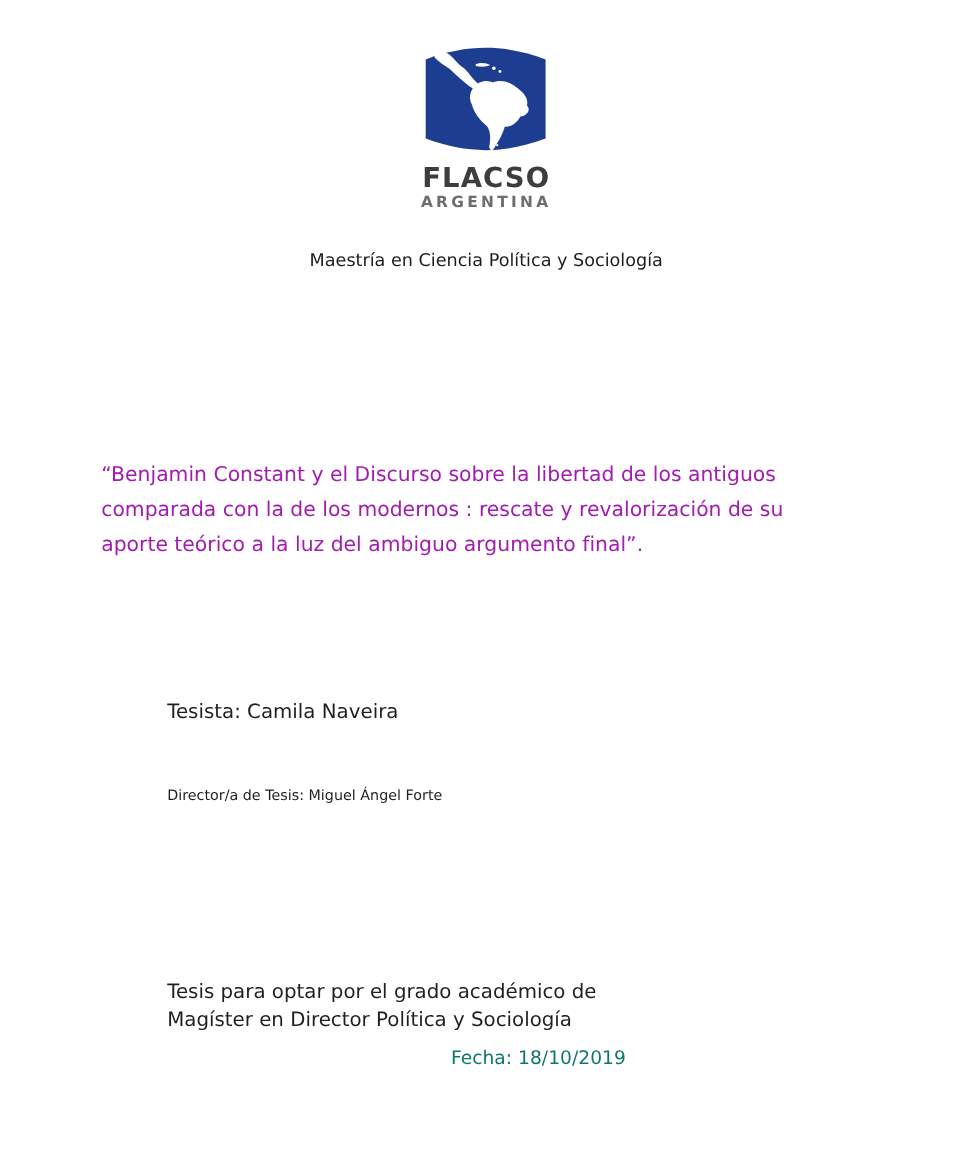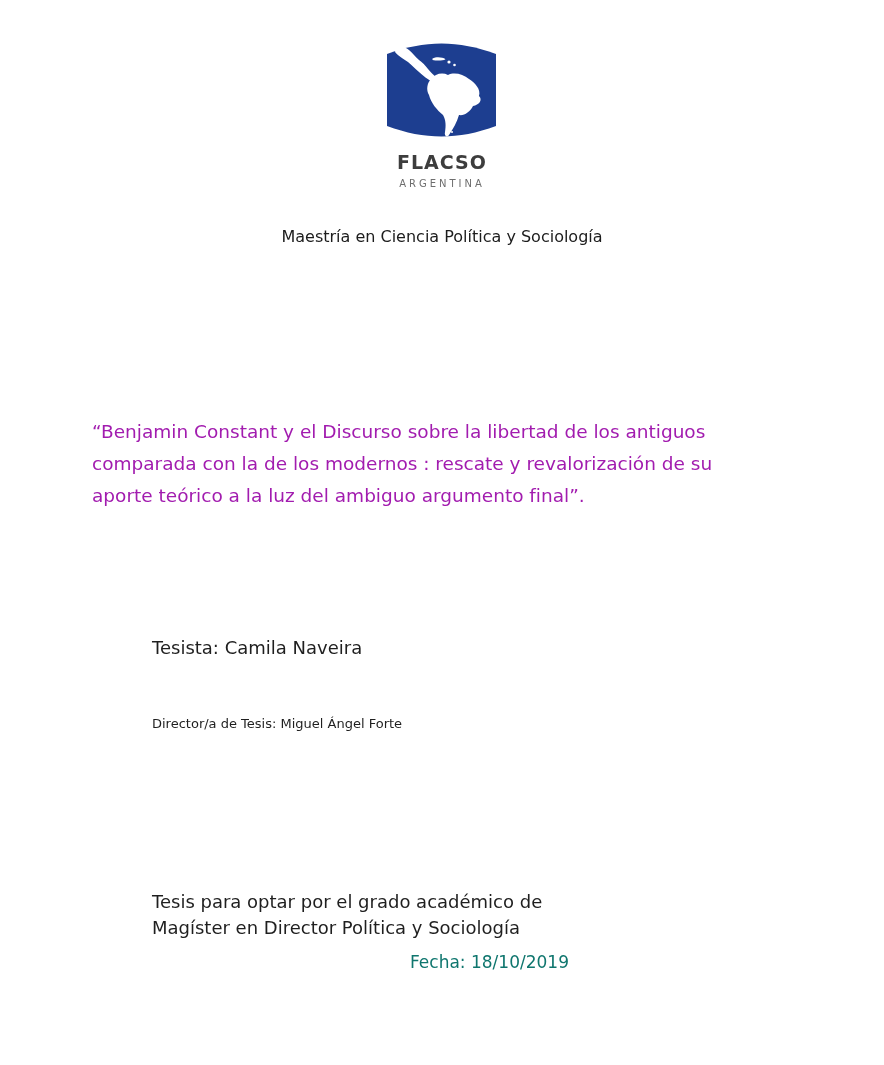--- a/index.html
+++ b/index.html
@@ -26,34 +26,34 @@
     top: 41px;
     width: 113px;
     height: 99px;
     display: block;
   }
   .wordmark {
     left: 0;
     top: 147px;
     width: 100%;
     text-align: center;
-    font-size: 19px;
+    font-size: 25px;
     line-height: 30px;
     font-weight: bold;
     letter-spacing: 1px;
     color: #3d3d3d;
   }
   .region {
     left: 0;
     top: 176px;
     width: 100%;
     text-align: center;
-    font-size: 10px;
+    font-size: 14px;
     line-height: 16px;
-    font-weight: normal;
+    font-weight: bold;
     letter-spacing: 3px;
     color: #6e6e6e;
   }
 
   
   .program-title {
     left: 0;
     top: 222px;
     width: 100%;
     text-align: center;

